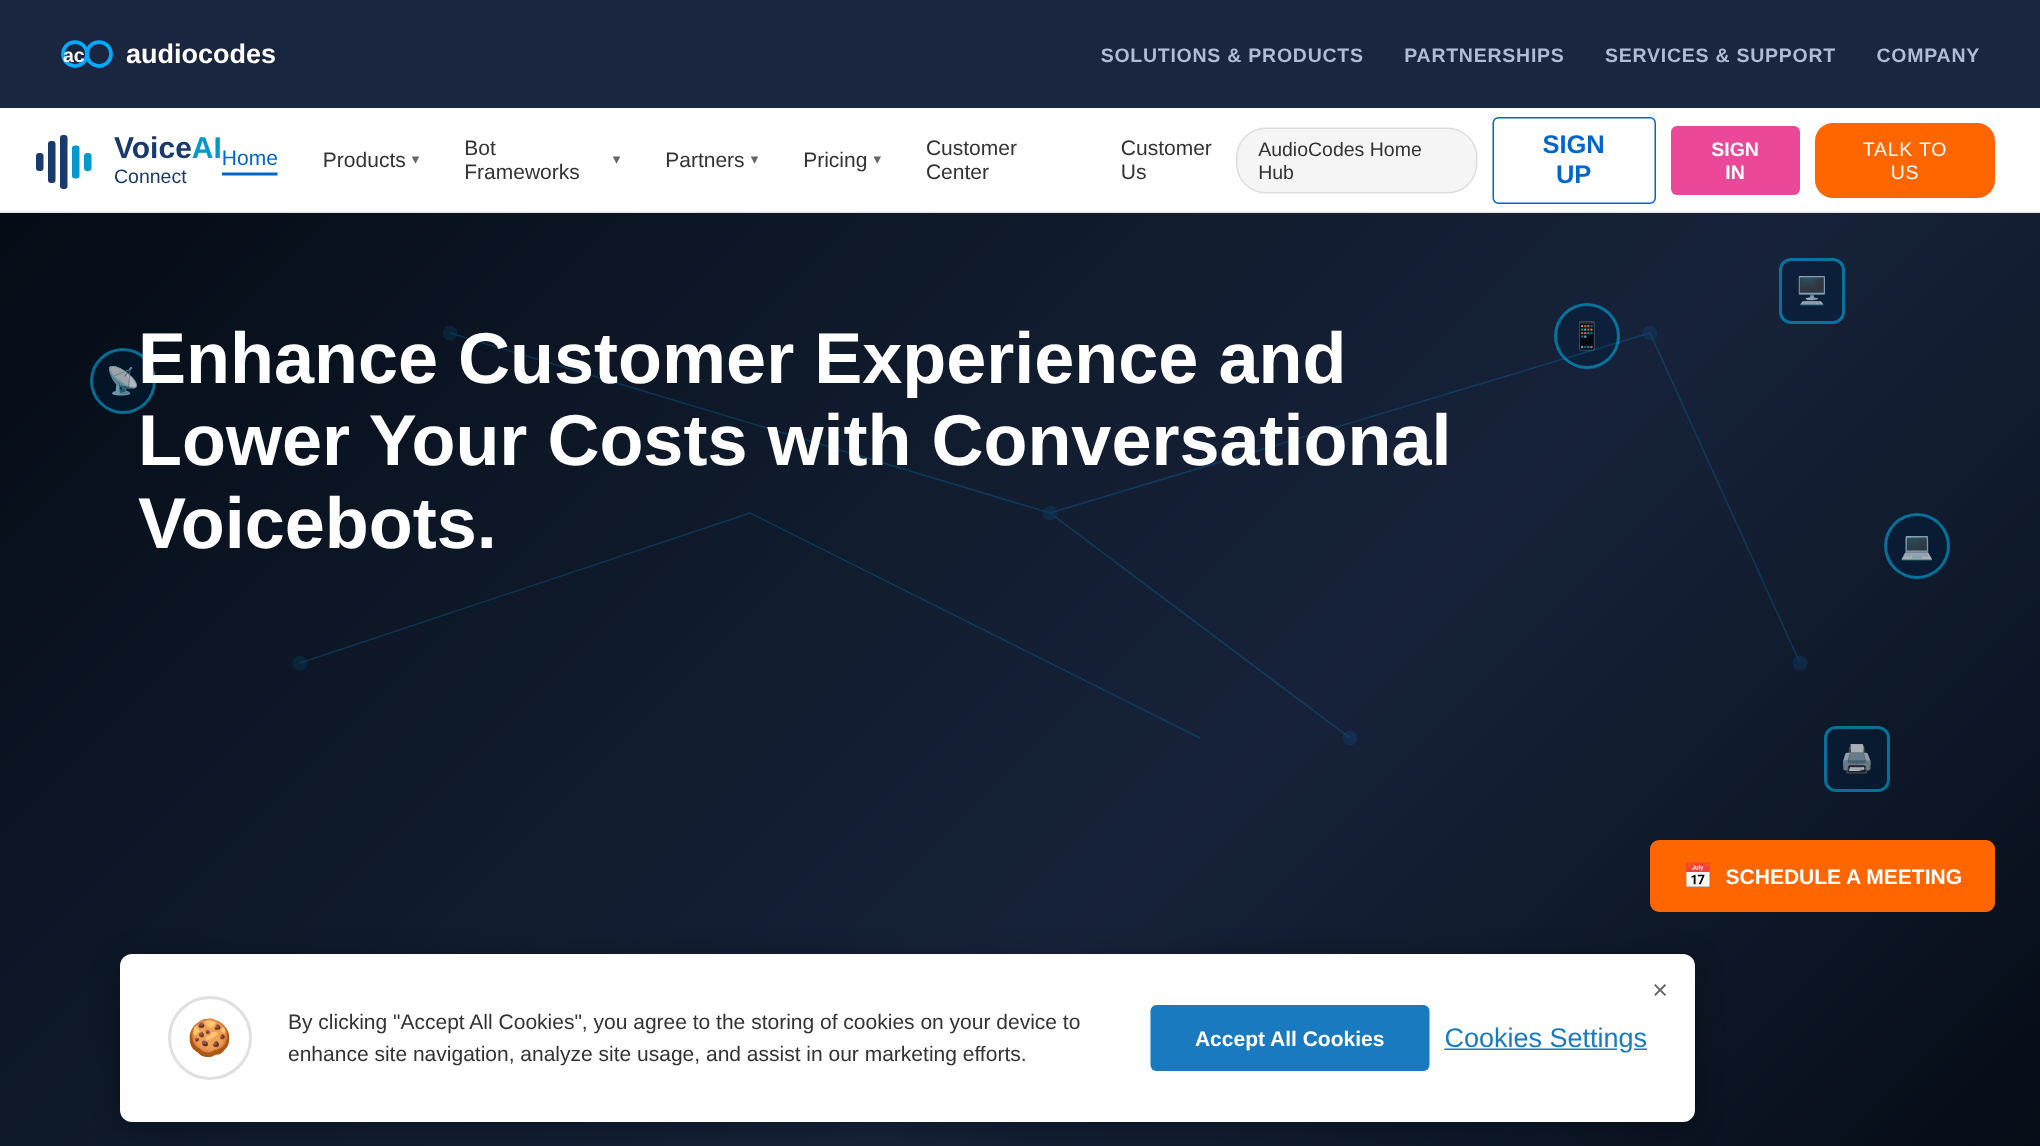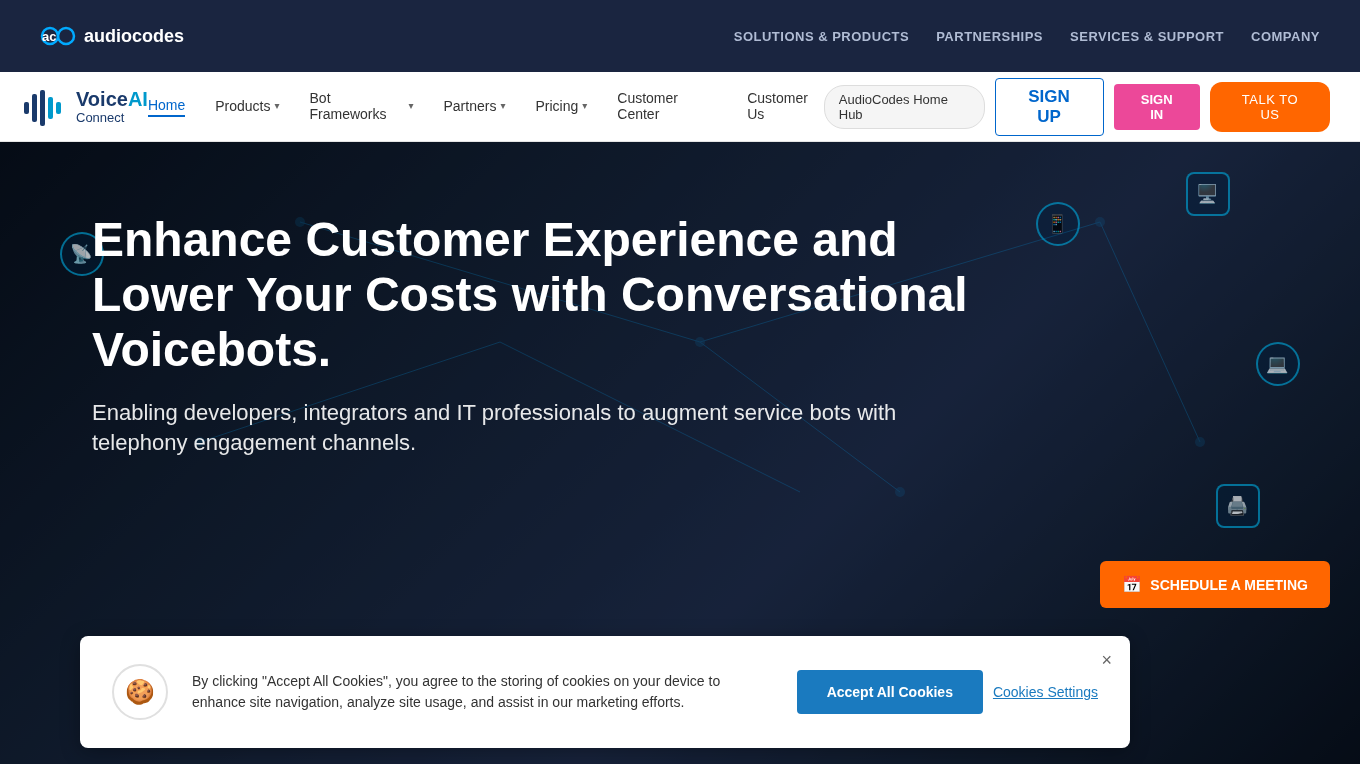--- a/index.html
+++ b/index.html
@@ -244,21 +244,21 @@
       border-radius: 4px;
       font-size: 14px;
       font-weight: 600;
       cursor: pointer;
       white-space: nowrap;
     }
     .btn-cookies-settings {
       background: none;
       border: none;
       color: #1a7abf;
-      font-size: 14px;
+      font-size: 18px;
       cursor: pointer;
       text-decoration: underline;
     }
     .cookie-close {
       position: absolute;
       top: 14px;
       right: 18px;
       font-size: 18px;
       cursor: pointer;
       color: #666;
@@ -370,21 +370,20 @@
     <circle cx="300" cy="80" r="5" fill="#00aaff" opacity="0.5"></circle>
     <circle cx="700" cy="200" r="5" fill="#00aaff" opacity="0.5"></circle>
     <circle cx="1100" cy="80" r="5" fill="#00aaff" opacity="0.5"></circle>
     <circle cx="900" cy="350" r="5" fill="#00aaff" opacity="0.5"></circle>
     <circle cx="200" cy="300" r="5" fill="#00aaff" opacity="0.5"></circle>
     <circle cx="1200" cy="300" r="5" fill="#00aaff" opacity="0.5"></circle>
   </svg>
 
   <div class="hero-content">
     <h1 class="hero-title">Enhance Customer Experience and Lower Your Costs with Conversational Voicebots.</h1>
-    <p class="hero-subtitle">Enabling developers, integrators and IT professionals to augment service bots with telephony engagement channels.</p>
   </div>
 
   <div class="schedule-btn">
     <span class="schedule-icon">📅</span>
     <span>SCHEDULE A MEETING</span>
   </div>
 
   <div class="cookie-banner">
     <div class="cookie-icon-wrapper">🍪</div>
     <p class="cookie-text">By clicking "Accept All Cookies", you agree to the storing of cookies on your device to enhance site navigation, analyze site usage, and assist in our marketing efforts.</p>

